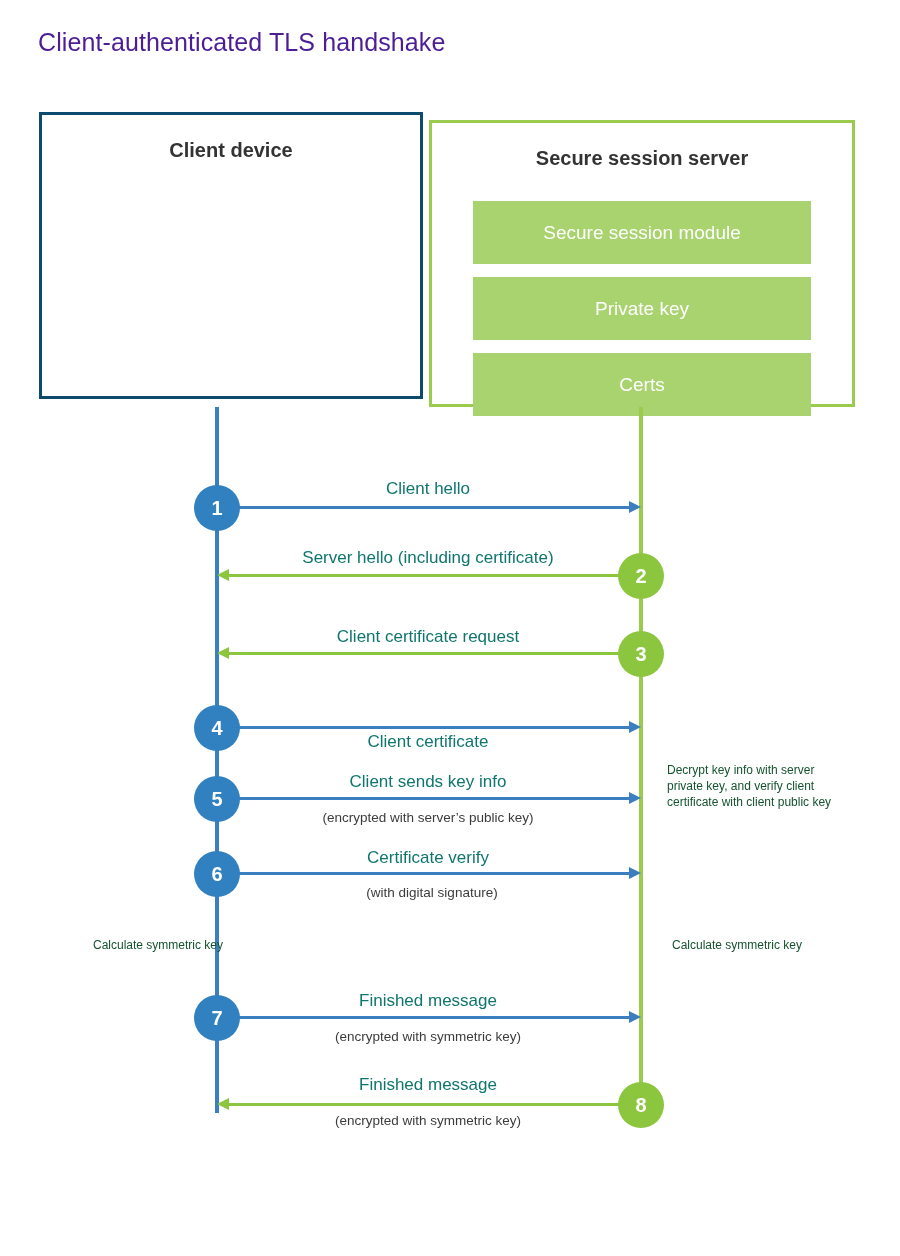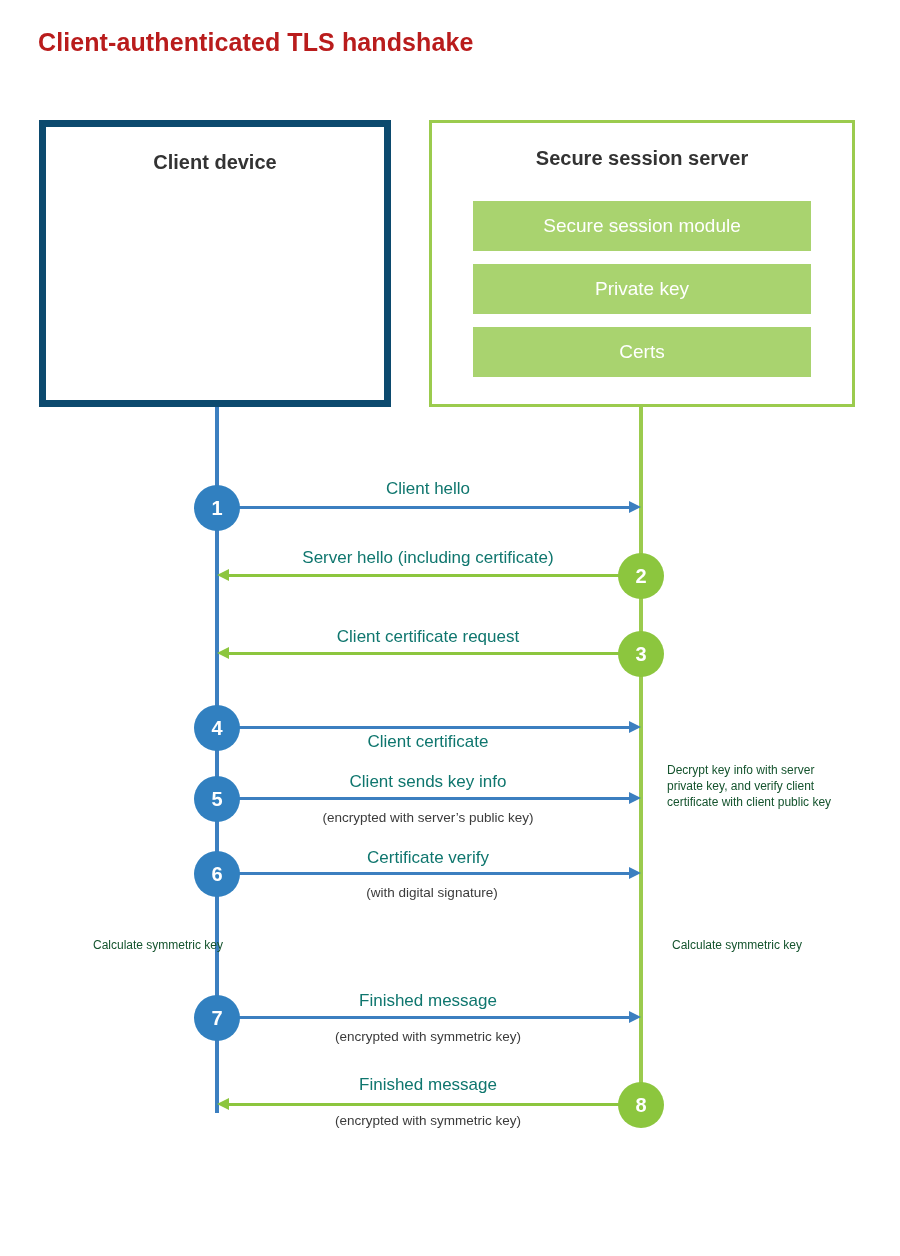--- a/index.html
+++ b/index.html
@@ -13,35 +13,35 @@
     font-family: "Liberation Sans", "DejaVu Sans", sans-serif;
     color: #3b3b3b;
     overflow: hidden;
   }
 
   
   #diagram-title {
     position: absolute;
     left: 38px; top: 28px;
     font-size: 25px;
-    font-weight: 700;
-    color: #b91c1c;
+    font-weight: 400;
+    color: #4c1d95;
     letter-spacing: 0.1px;
     white-space: nowrap;
   }
 
   
   .entity-box {
     position: absolute;
     background: #ffffff;
   }
   #client-device-box {
-    left: 39px; top: 120px;
-    width: 352px; height: 287px;
-    border: 7px solid #0c4a6e;
+    left: 39px; top: 112px;
+    width: 384px; height: 287px;
+    border: 3px solid #0c4a6e;
   }
   #secure-server-box {
     left: 429px; top: 120px;
     width: 426px; height: 287px;
     border: 3px solid #9bcb4e;
   }
   .entity-title {
     text-align: center;
     font-size: 20px;
     font-weight: bold;
@@ -65,21 +65,21 @@
   }
   #client-app-block span { display: block; max-width: 190px; }
 
   
   .server-modules {
     position: absolute;
     left: 41px; top: 78px;
     width: 338px;
   }
   .server-bar {
-    height: 50px;
+    height: 63px;
     background: #a9d36f;
     color: #ffffff;
     font-size: 19px;
     display: flex;
     align-items: center;
     justify-content: center;
     margin-bottom: 13px;
   }
 
   

